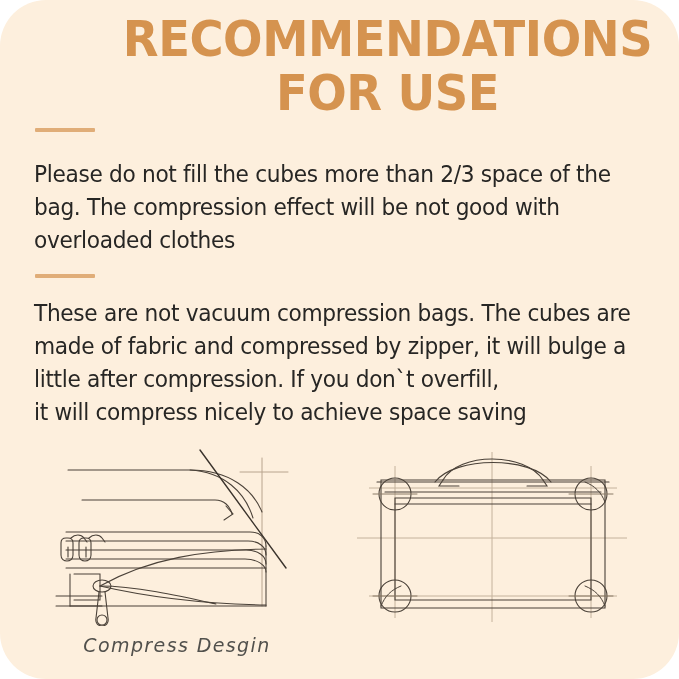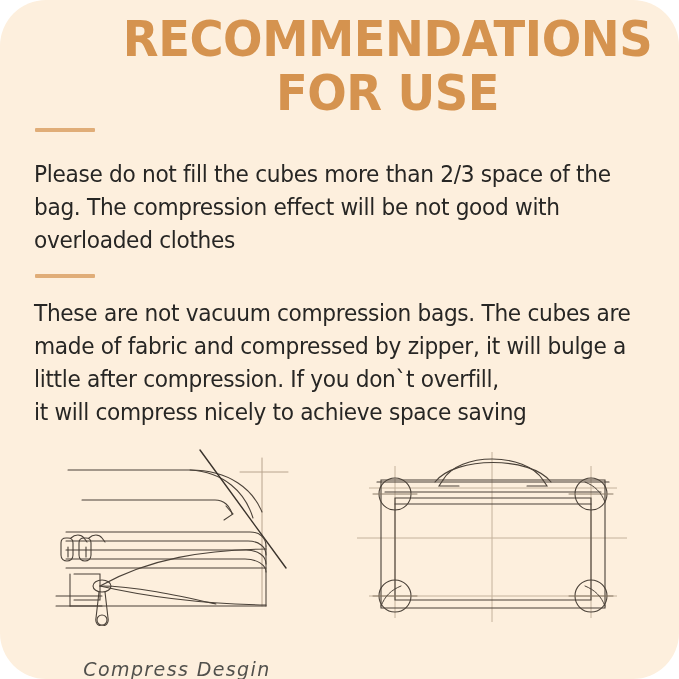--- a/index.html
+++ b/index.html
@@ -94,21 +94,21 @@
     position: absolute;
     top: 188px;
     width: 300px;
     text-align: center;
     font-family: "DejaVu Sans", sans-serif;
     font-style: italic;
     font-size: 19px;
     letter-spacing: 1.4px;
     color: #51504C;
   }
-  #caption-left  { left: 27px; margin-top: 24px; }
+  #caption-left  { left: 27px; }
   #caption-right { left: 340px; }
 </style>
 </head>
 <body>
 
 <div id="card">
 
   <div id="title-block">
     <span class="title-line">RECOMMENDATIONS</span>
     <span class="title-line">FOR USE</span>

